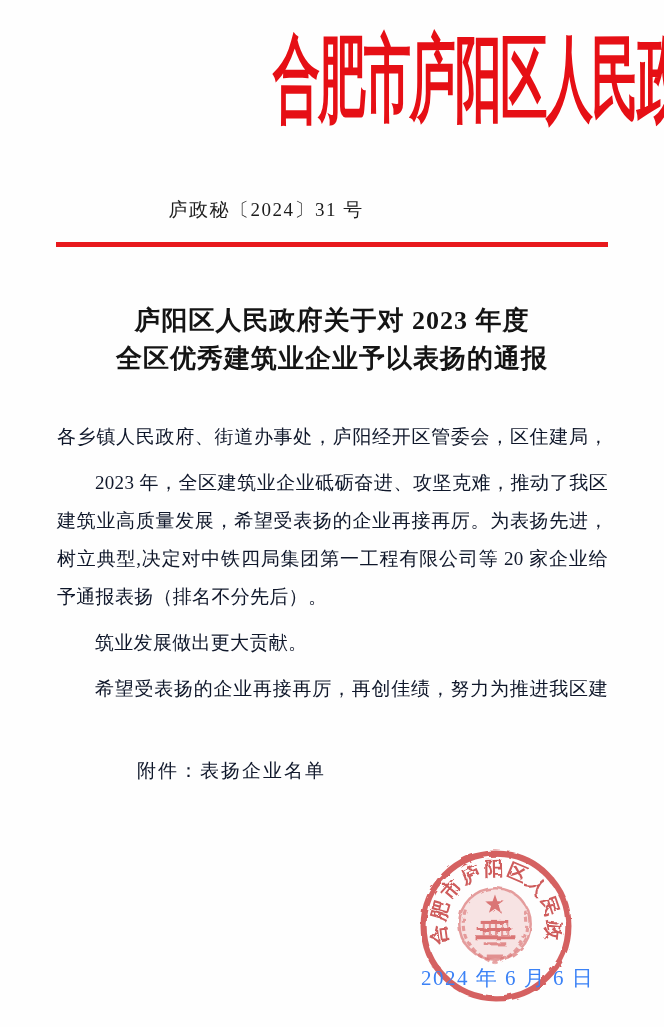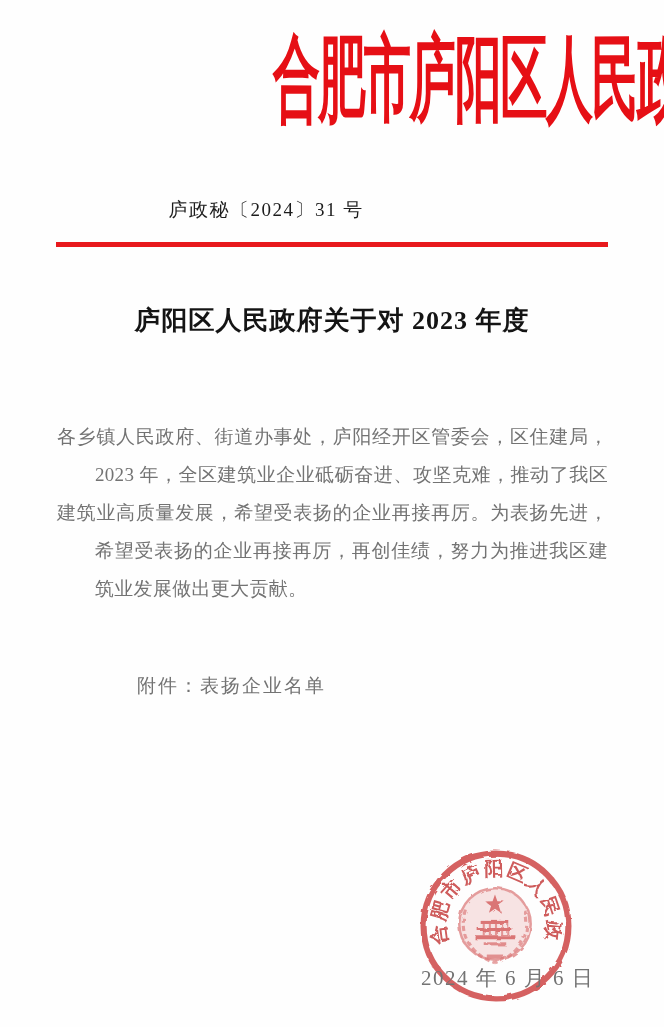--- a/index.html
+++ b/index.html
@@ -66,70 +66,73 @@
   }
 
   
   .bodytext {
     position: absolute;
     top: 418px; left: 57px;
     width: 551px;
     font-size: 19px;
     line-height: 38px;
     letter-spacing: 0.3px;
-    color: #737373;
+    color: #0f172a;
     z-index: 2;
   }
   .line { white-space: normal; }
   .jl { text-align: justify; text-align-last: justify; text-justify: inter-character; }
-  .ind { margin-left: 38px; }
-  .attachment { margin-left: 80px; margin-top: 59px; letter-spacing: 2px; }
+  .ind { margin-left: 38px; margin-top: 8px; }
+  .attachment { margin-left: 80px; margin-top: 44px; letter-spacing: 2px; }
 
   
   .seal {
     position: absolute;
     left: 394px; top: 824px;
     width: 204px; height: 204px;
     z-index: 1;
     opacity: 0.92;
   }
 
   
   .date {
     position: absolute;
     left: 421px; top: 964px;
     font-size: 21px;
     letter-spacing: 1.5px;
-    color: #737373;
+    color: #3b82f6;
     z-index: 3;
   }
 </style>
 </head>
 <body>
 
 <div class="page">
 
   <div class="letterhead">
     <span class="letterhead-text">合肥市庐阳区人民政府文件</span>
   </div>
 
   <div class="docnum">庐政秘〔2024〕31 号</div>
 
   <div class="redline"></div>
 
   <div class="title">
     <div>庐阳区人民政府关于对 2023 年度</div>
+    <div>全区优秀建筑业企业予以表扬的通报</div>
   </div>
 
   <div class="bodytext">
     <div class="line jl">各乡镇人民政府、街道办事处，庐阳经开区管委会，区住建局，</div>
     <div class="line ind jl">2023 年，全区建筑业企业砥砺奋进、攻坚克难，推动了我区</div>
     <div class="line jl">建筑业高质量发展，希望受表扬的企业再接再厉。为表扬先进，</div>
+    <div class="line jl">树立典型,决定对中铁四局集团第一工程有限公司等 20 家企业给</div>
+    <div class="line">予通报表扬（排名不分先后）。</div>
+    <div class="line ind">筑业发展做出更大贡献。</div>
     <div class="line ind jl">希望受表扬的企业再接再厉，再创佳绩，努力为推进我区建</div>
-    <div class="line ind">筑业发展做出更大贡献。</div>
     <div class="line attachment">附件：表扬企业名单</div>
   </div>
 
   <svg class="seal" width="204" height="204" viewBox="0 0 200 200" aria-hidden="true">
     <defs>
       <filter id="sealRough" x="-15%" y="-15%" width="130%" height="130%">
         <feTurbulence type="fractalNoise" baseFrequency="0.11" numOctaves="2" seed="7" result="n"></feTurbulence>
         <feDisplacementMap in="SourceGraphic" in2="n" scale="3.5"></feDisplacementMap>
       </filter>
       <path id="sealArc" d="M 53.6 118.7 A 50 50 0 1 1 146.4 118.7" fill="none"></path>

